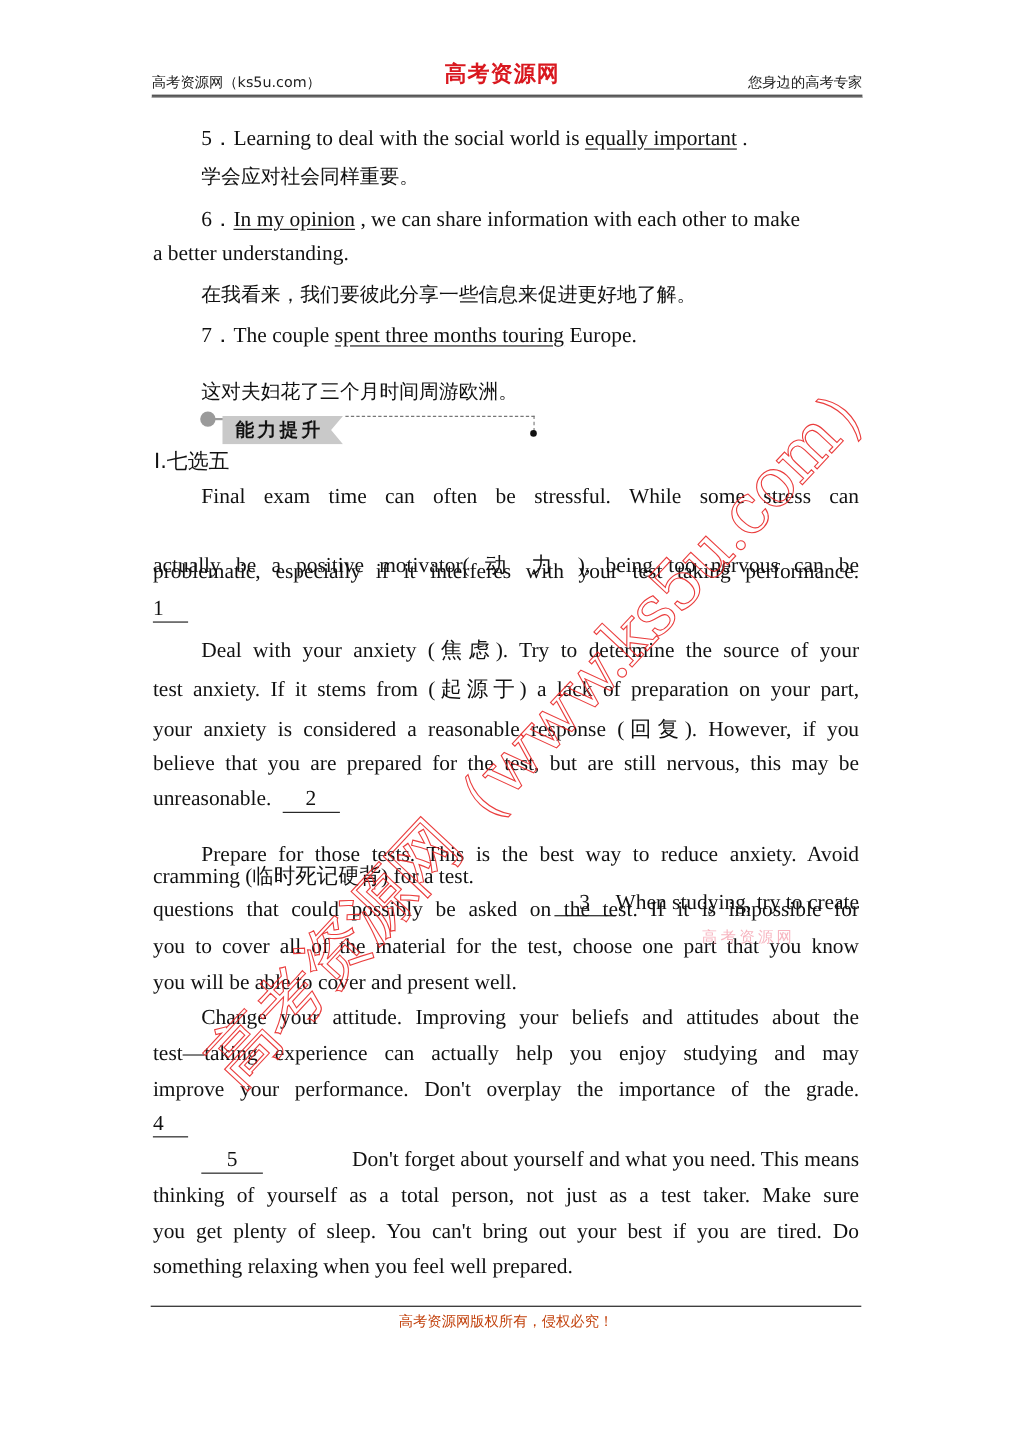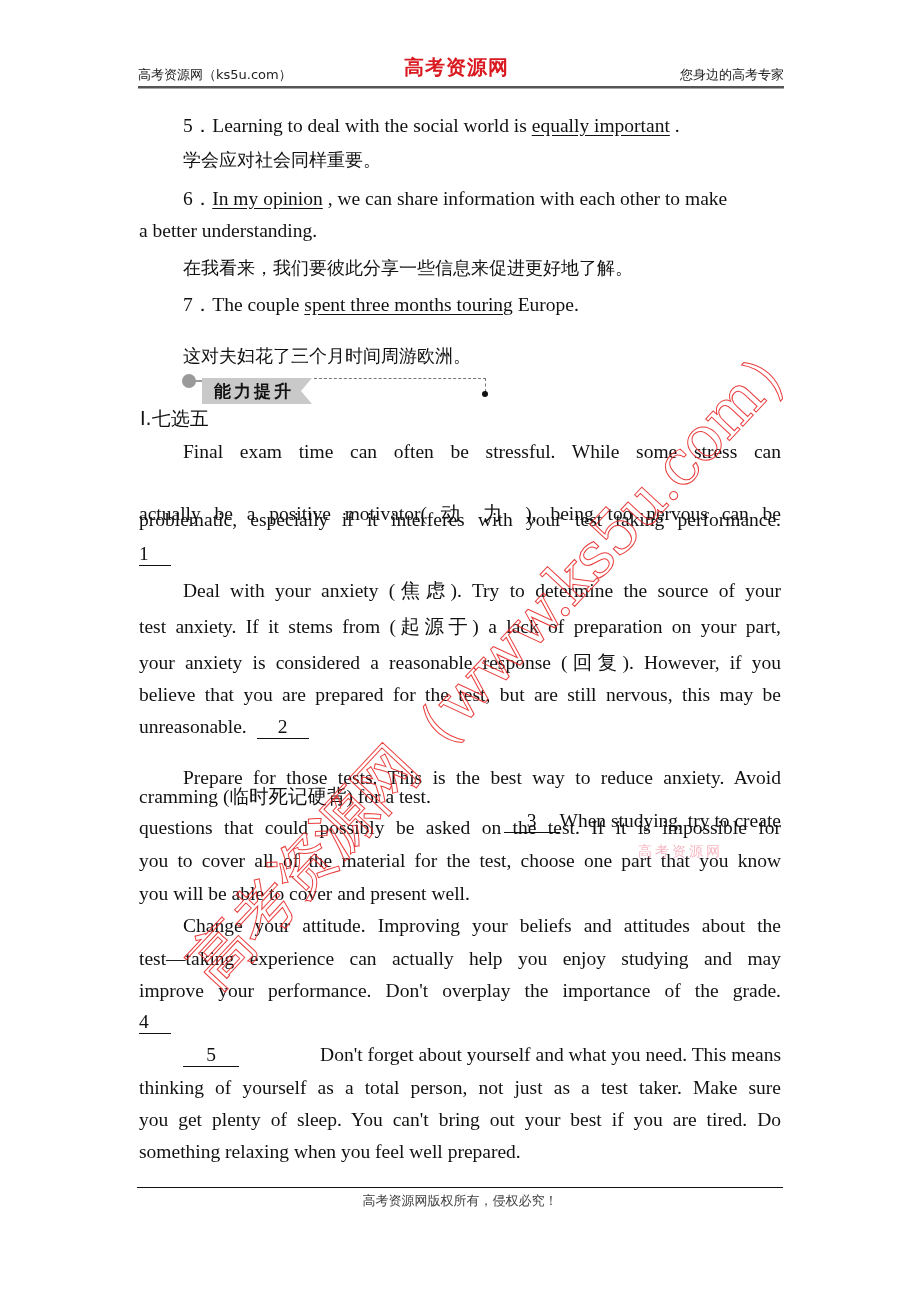--- a/index.html
+++ b/index.html
@@ -35,21 +35,21 @@
            font-family: "DejaVu Sans", sans-serif; font-weight: bold; font-size: 17px;
            color: #111; line-height: 26px; padding-left: 12px; letter-spacing: 3px; box-sizing: border-box; }
   .badge-dash { position: absolute; left: 132px; top: 12px; width: 172px; height: 0;
                 border-top: 1px dashed #777; }
   .badge-tick { position: absolute; left: 303px; top: 12px; width: 0; height: 14px; border-left: 1px dashed #777; }
   .badge-end { position: absolute; left: 300px; top: 25px; width: 6px; height: 6px; border-radius: 50%; background: #111; }
 
   
   .ftr-rule { position: absolute; left: 137px; top: 1187px; width: 646px; height: 1px; background: #111; }
   .ftr-text { position: absolute; left: 0; width: 920px; top: 1192px; text-align: center;
-              font-size: 13px; color: #404040; font-family: "DejaVu Sans", sans-serif; }
+              font-size: 13px; color: #c2410c; font-family: "DejaVu Sans", sans-serif; }
 
   
   .wm { position: absolute; color: rgba(232, 40, 40, 0.92); white-space: nowrap; pointer-events: none;
         font-family: "DejaVu Serif", serif; transform-origin: 0 0; }
   .wm-main { left: 170px; top: 948px; font-size: 62px; transform: rotate(-47deg); letter-spacing: -2px;
              -webkit-text-stroke: 1px rgba(232,40,40,0.9); color: transparent; }
   .wm-faint { left: 638px; top: 843px; font-size: 14px; color: rgba(240, 120, 140, 0.55); letter-spacing: 3px; }
 </style>
 </head>
 <body>

